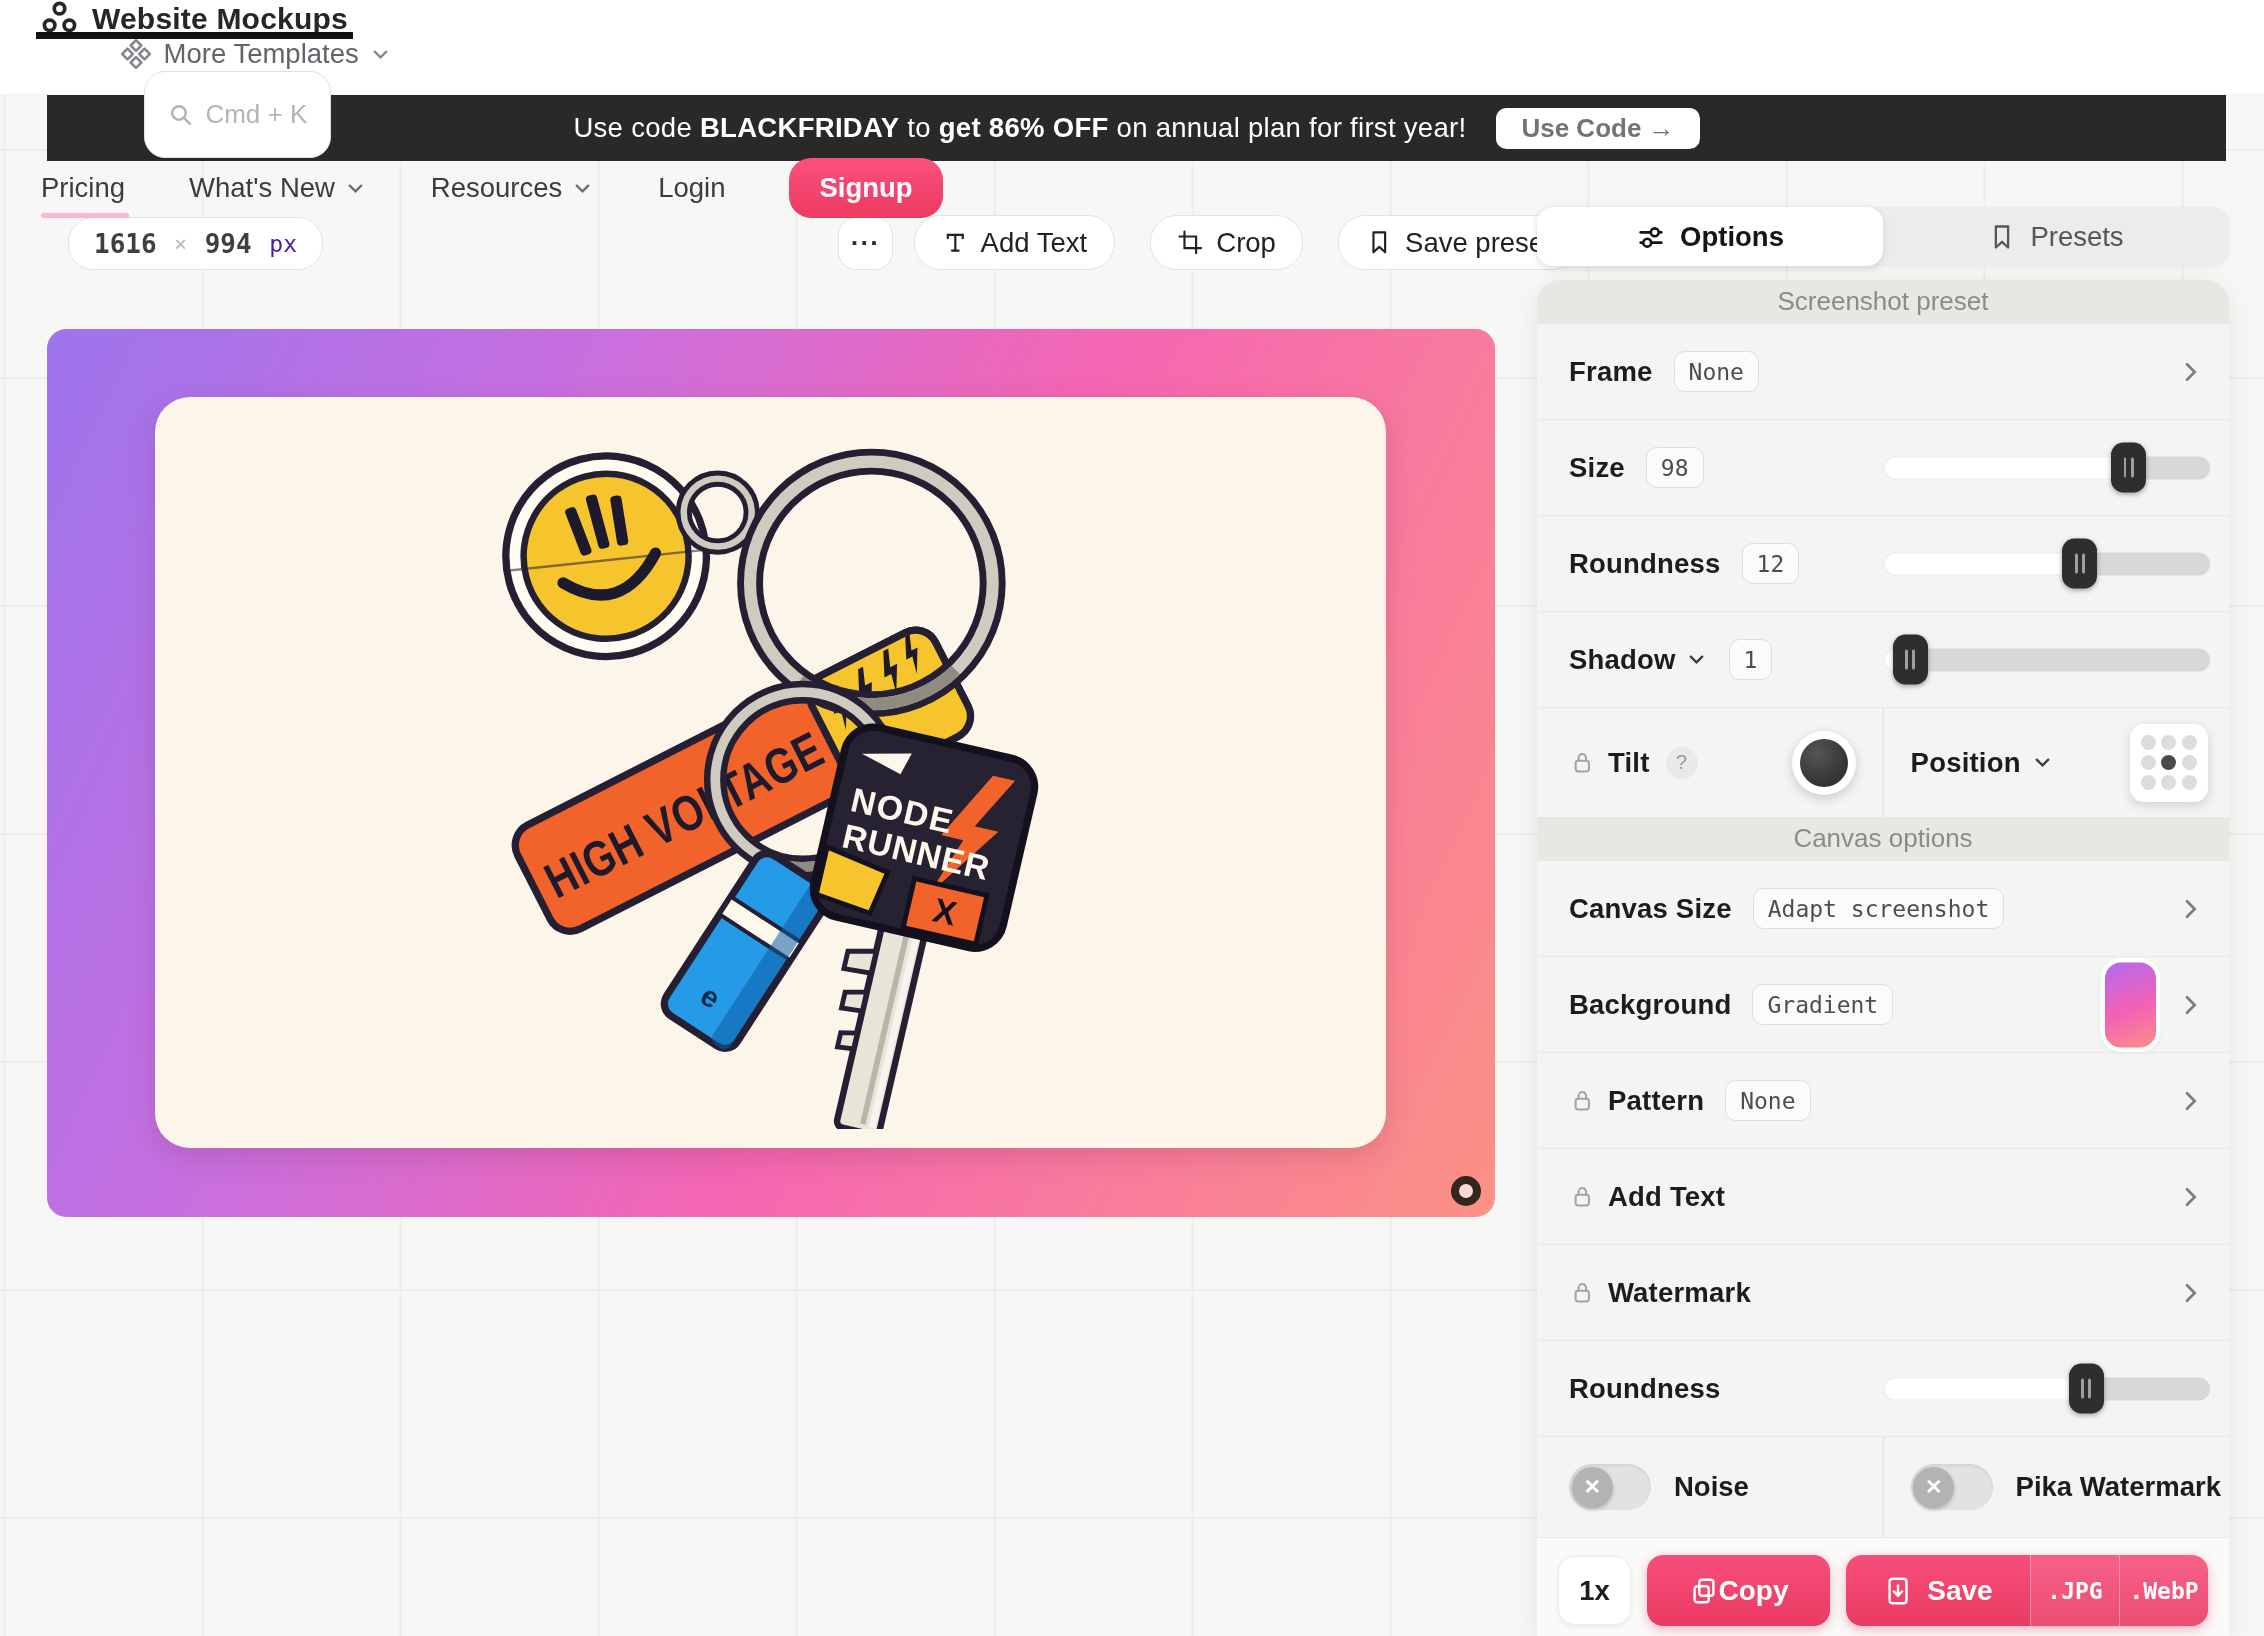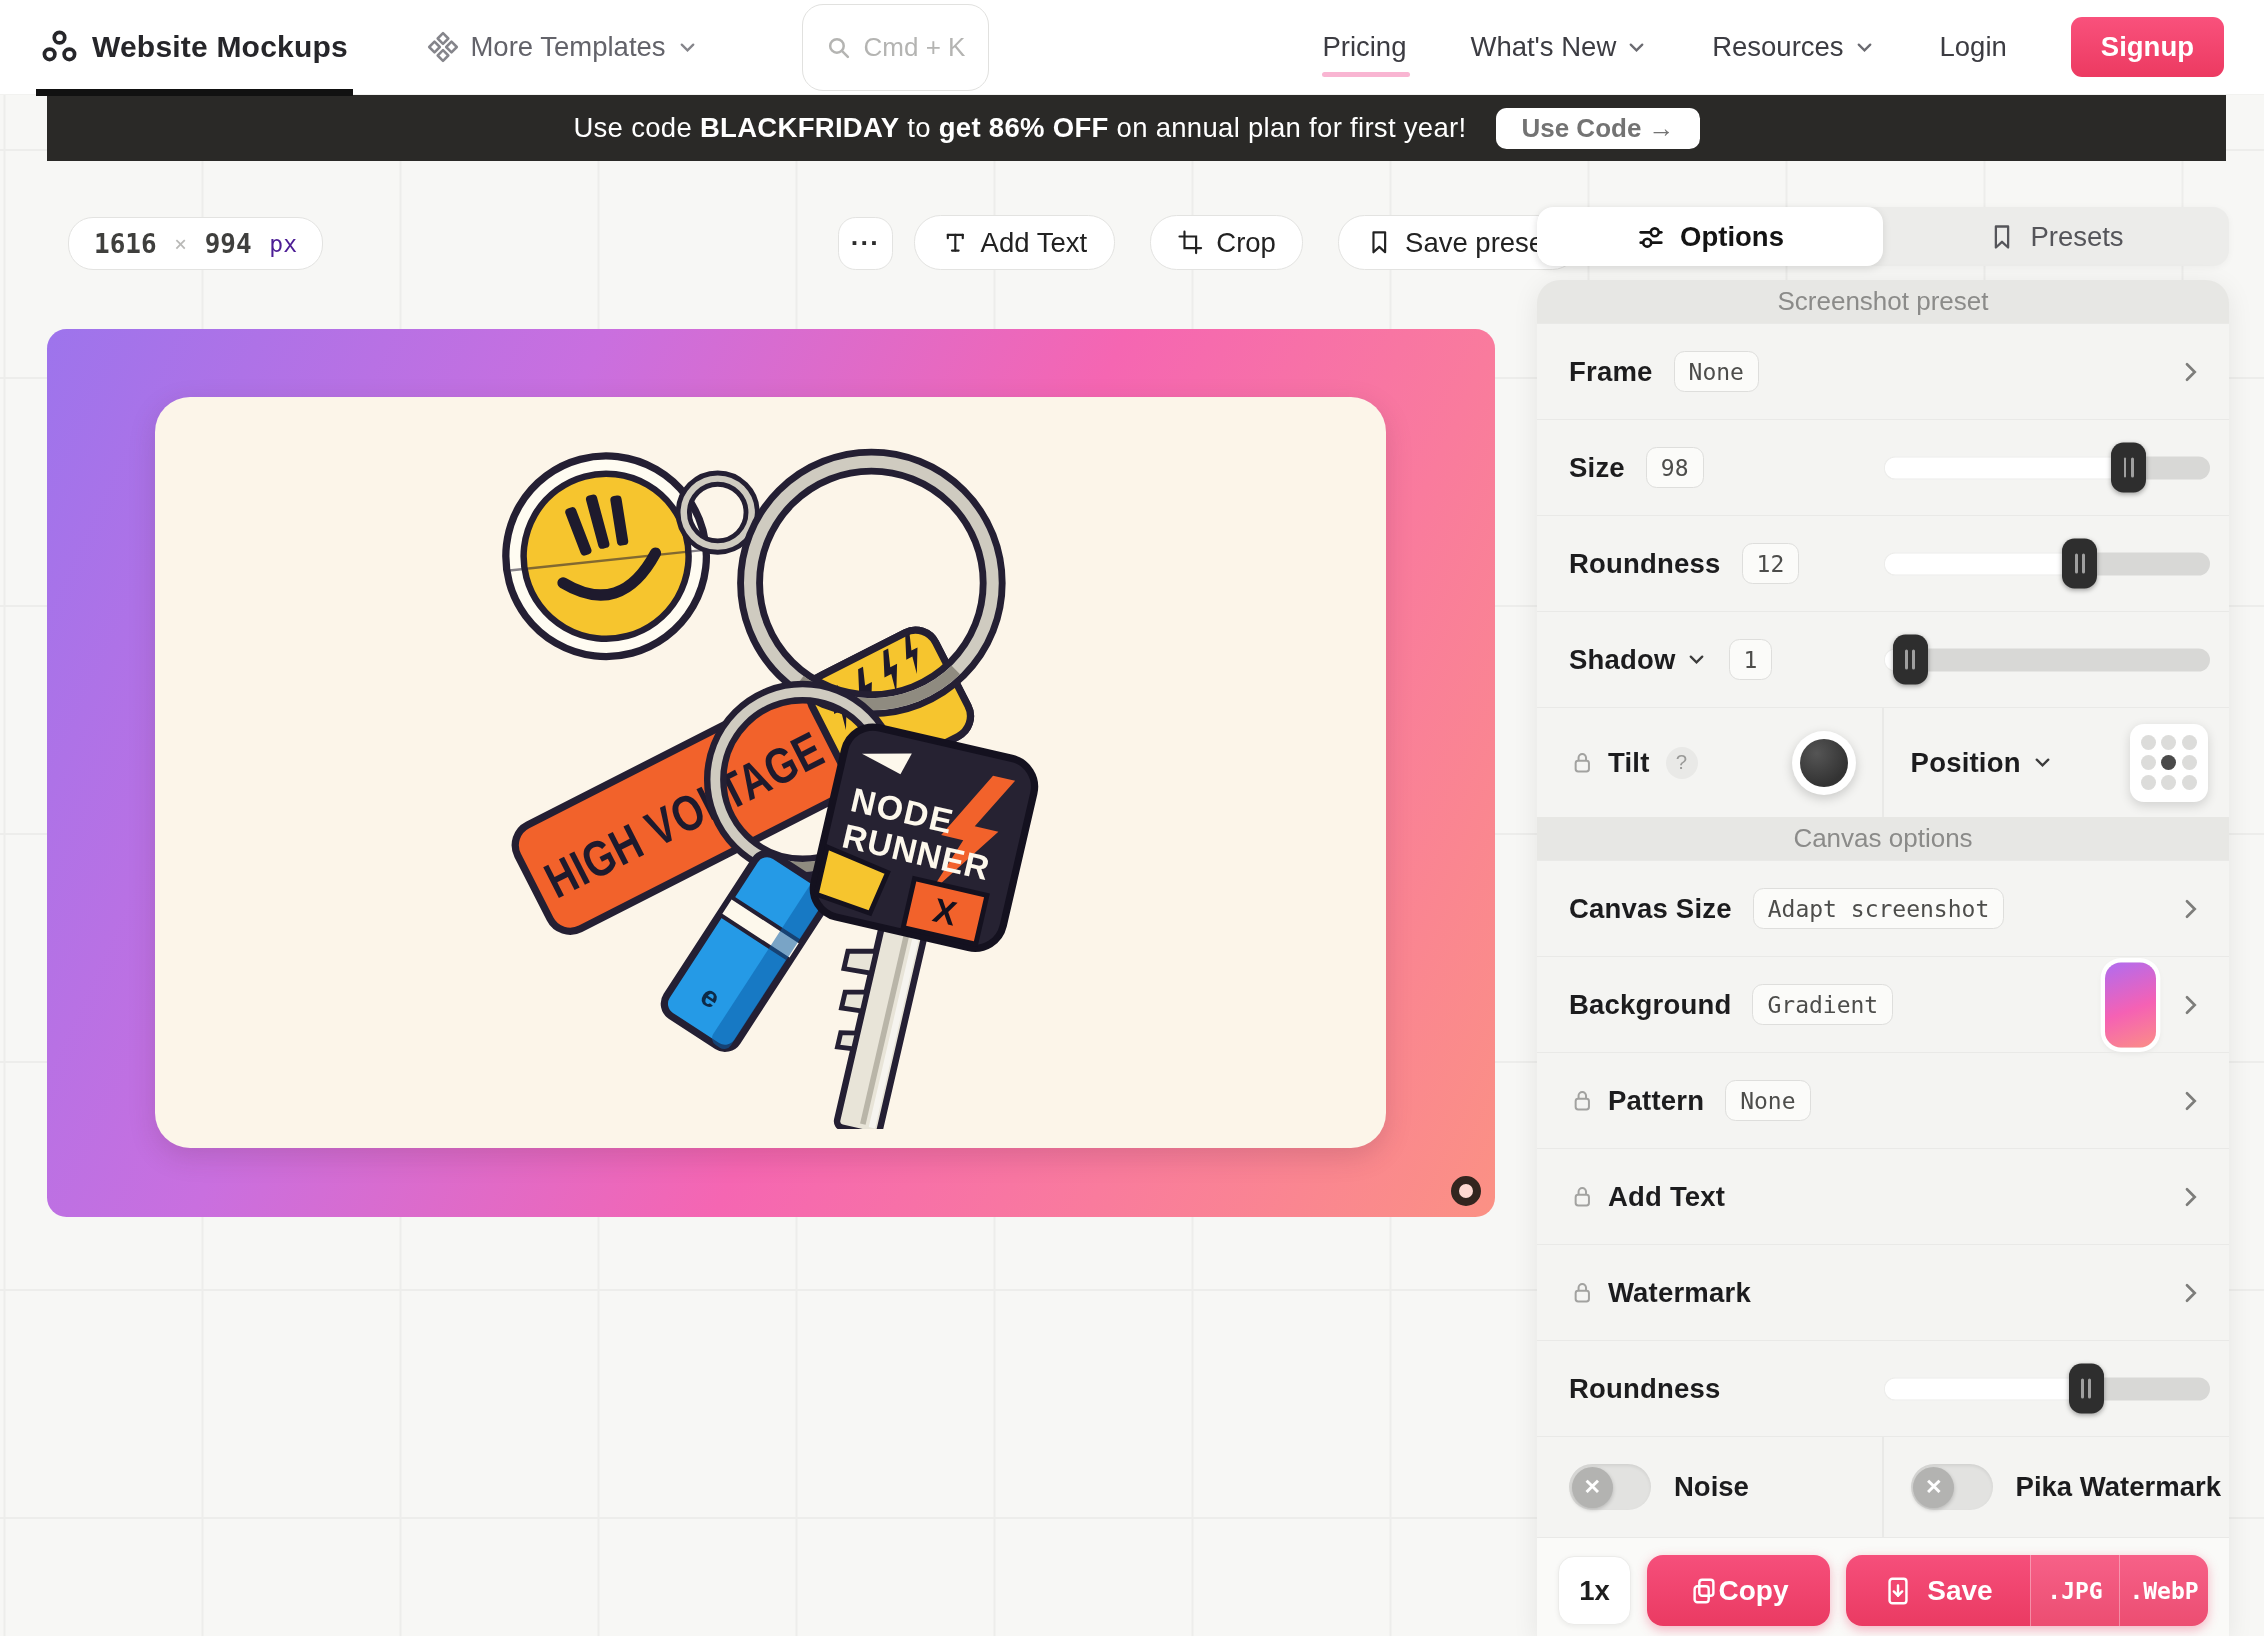--- a/index.html
+++ b/index.html
@@ -11,41 +11,41 @@
       linear-gradient(to right, #ededeb 1.8px, transparent 1.8px),
       linear-gradient(to bottom, #ededeb 1.8px, transparent 1.8px);
     background-size:198px 228px;
     background-position:3.5px 149px;
     position:relative;
     color:#222;
   }
   
   .nav{
     position:absolute; left:0; top:0; width:2265px; height:95px;
-    background:#ffffff; display:flex; align-items:center;
-    padding:0 41px; z-index:30; border-bottom:1.8px solid #f2f2f0;
+    background:#ffffff; display:flex; align-items:flex-start;
+    padding:0 41px; z-index:30; border-bottom:1.8px solid #f2f2f0;flex-direction:column;
   }
   .brand{ display:flex; align-items:center; gap:14px; position:relative; height:100%; cursor:pointer; }
   .brand-label{ font-size:30px; font-weight:700; color:#26262a; letter-spacing:0.2px; }
   .brand-underline{ position:absolute; left:-5.3px; bottom:-1.8px; width:317px; height:7px; background:#111; }
   .nav-item{ display:flex; align-items:center; gap:10.6px; font-size:27.5px; color:#63636a; cursor:pointer; }
   .more-templates{ margin-left:78px; }
   .search-pill{
     margin-left:103px; display:flex; align-items:center; gap:12.4px;
     border:1.8px solid #e1e1df; border-radius:21px; padding:27px 23px;
     color:#b4b4b2; font-size:26px; cursor:pointer; background:#fff;
   }
   .nav-spacer{ flex:1; }
   .nav-right{ display:flex; align-items:center; gap:64px; }
   .nav-link{ font-size:27.5px; color:#3c3c42; cursor:pointer; position:relative; }
   .nav-link.muted-chev{ display:flex; align-items:center; gap:8.9px; }
   .pricing-underline{ position:absolute; left:0; right:-3.5px; bottom:-14px; height:5.3px; border-radius:2.7px; background:#f9b5d2; }
   .signup-btn{
     border:none; cursor:pointer; color:#fff; font-size:27.5px; font-weight:700;
-    font-family:inherit; padding:14px 30px; border-radius:11px;
+    font-family:inherit; padding:14px 30px; border-radius:22px;
     background:linear-gradient(180deg,#f9517c,#ec3a61);
   }
   
   .banner{
     position:absolute; left:47px; top:95px; width:2179px; height:66px;
     background:#2a2927; display:flex; align-items:center; justify-content:center;
     gap:30px; z-index:25;
   }
   .banner-text{ color:#fff; font-size:27.5px; font-weight:400; letter-spacing:0.3px; }
   .banner-text b{ font-weight:800; }

